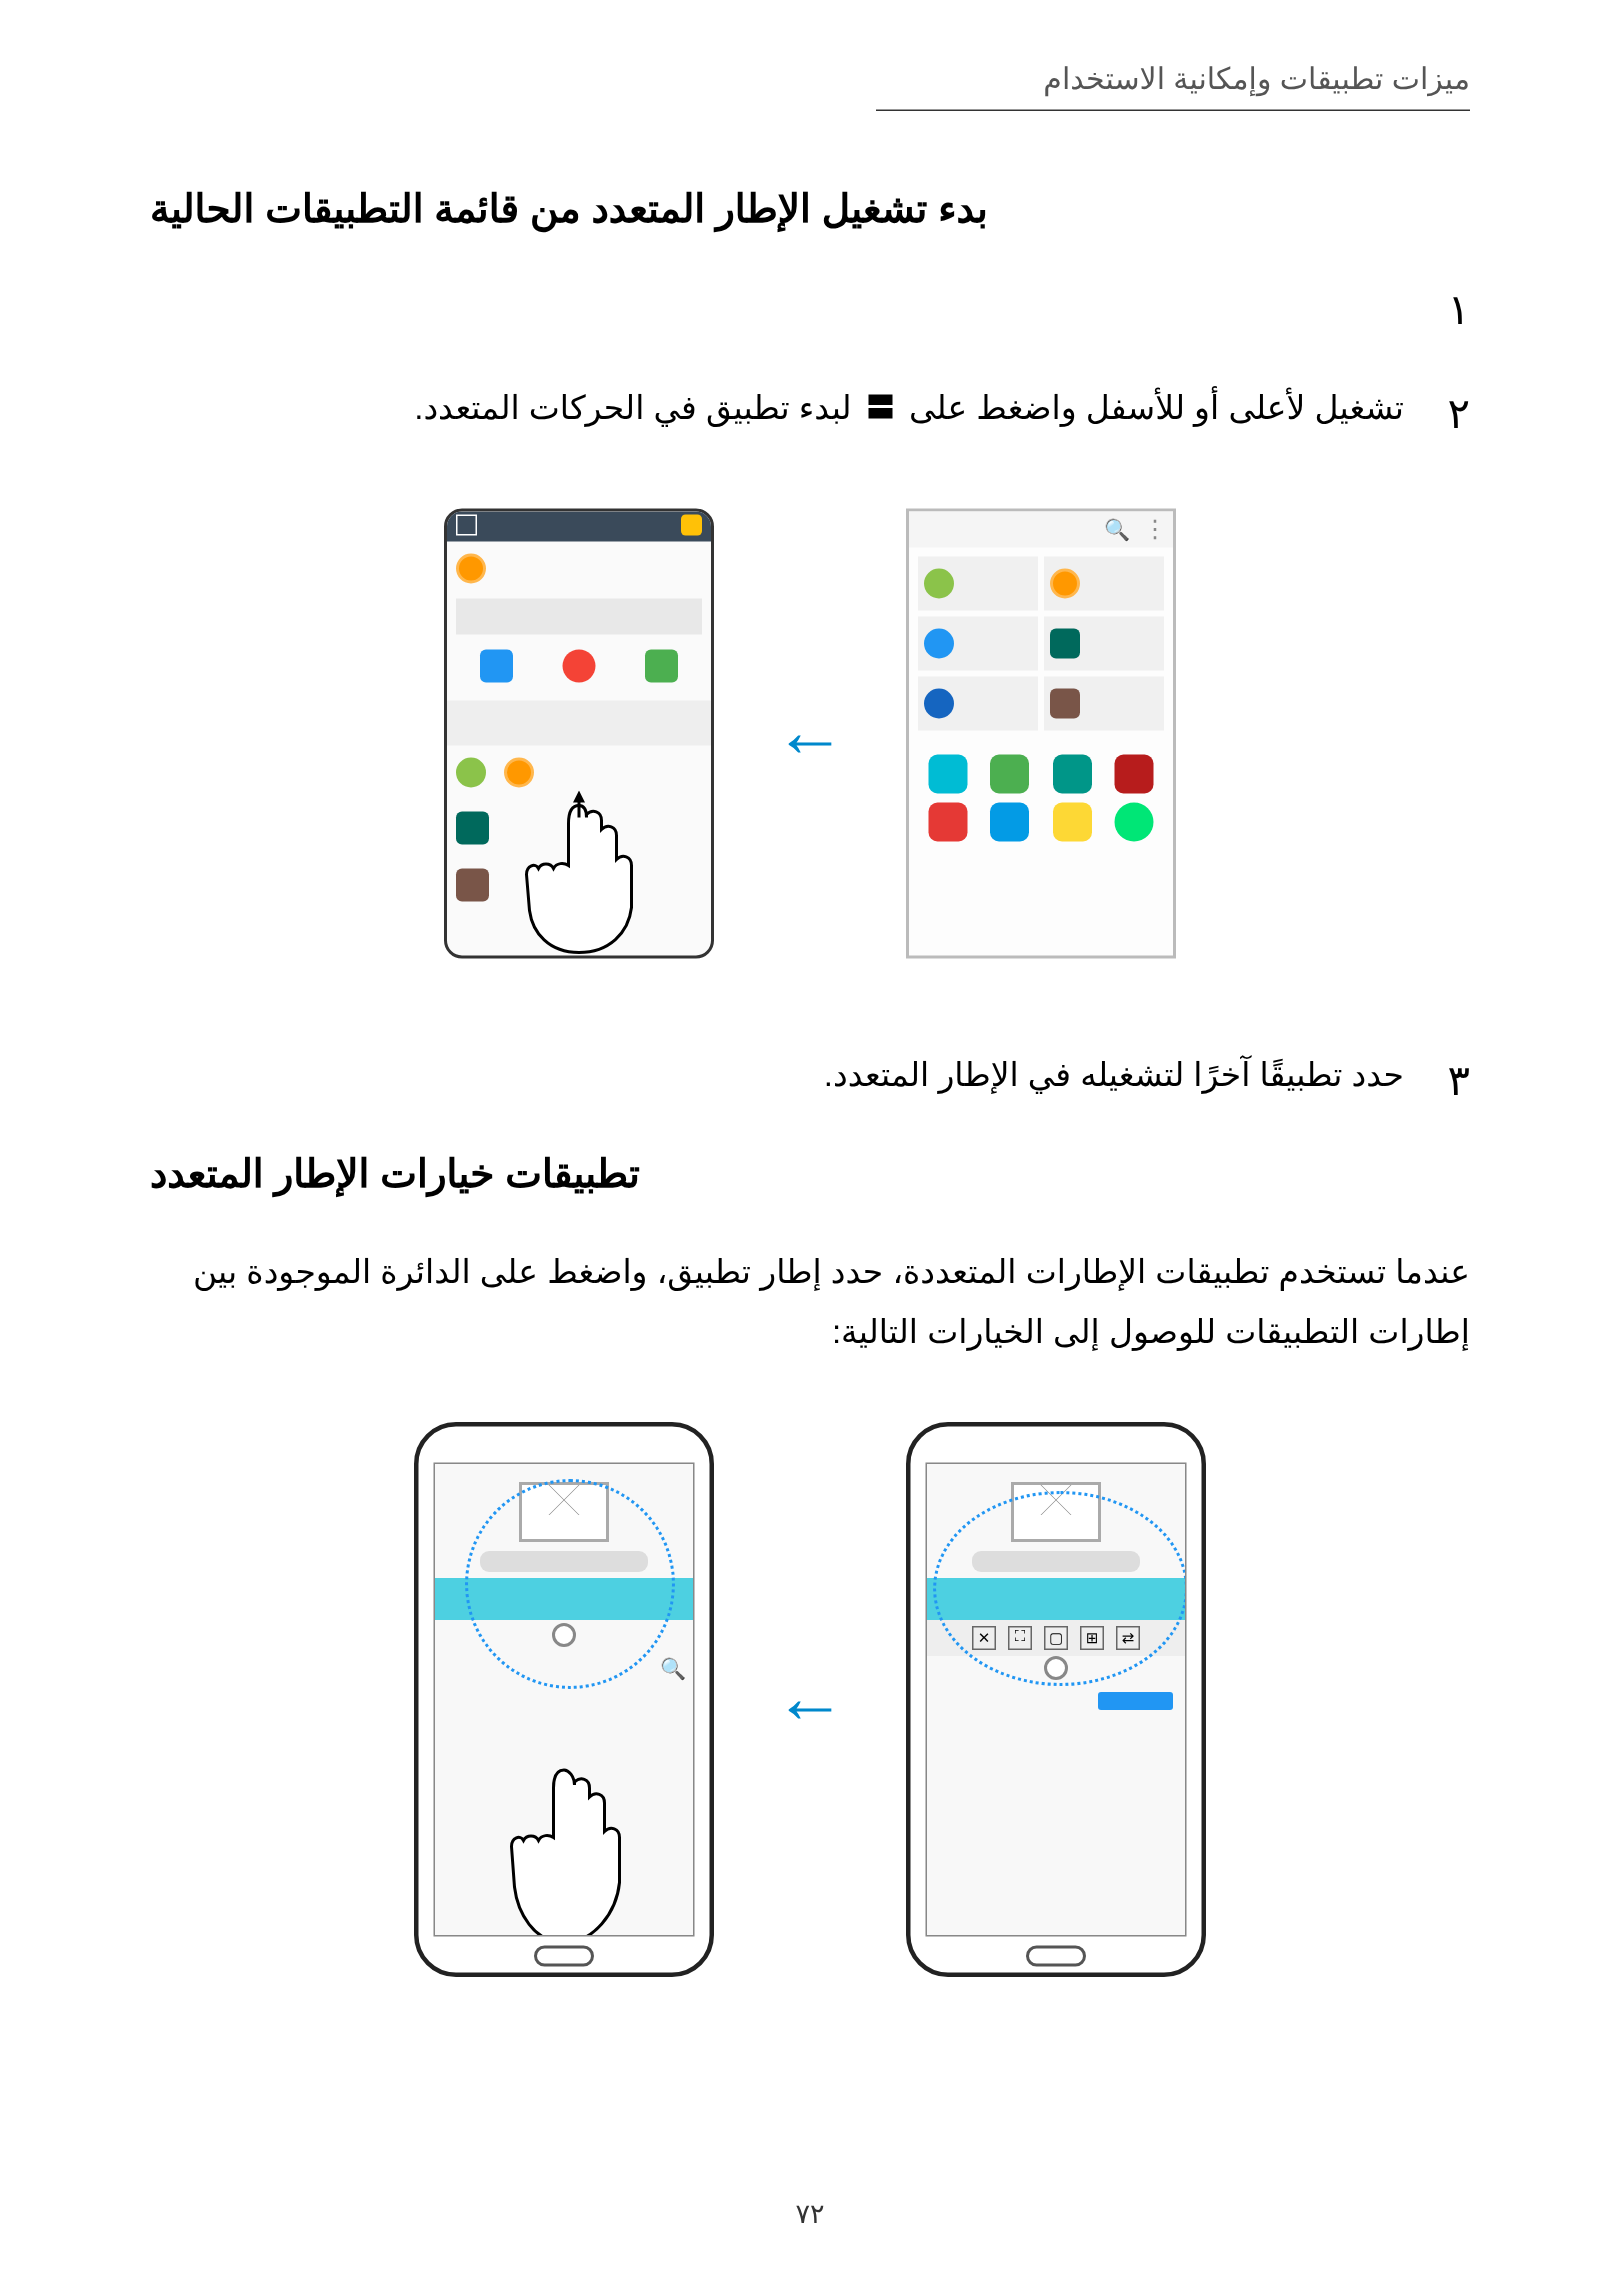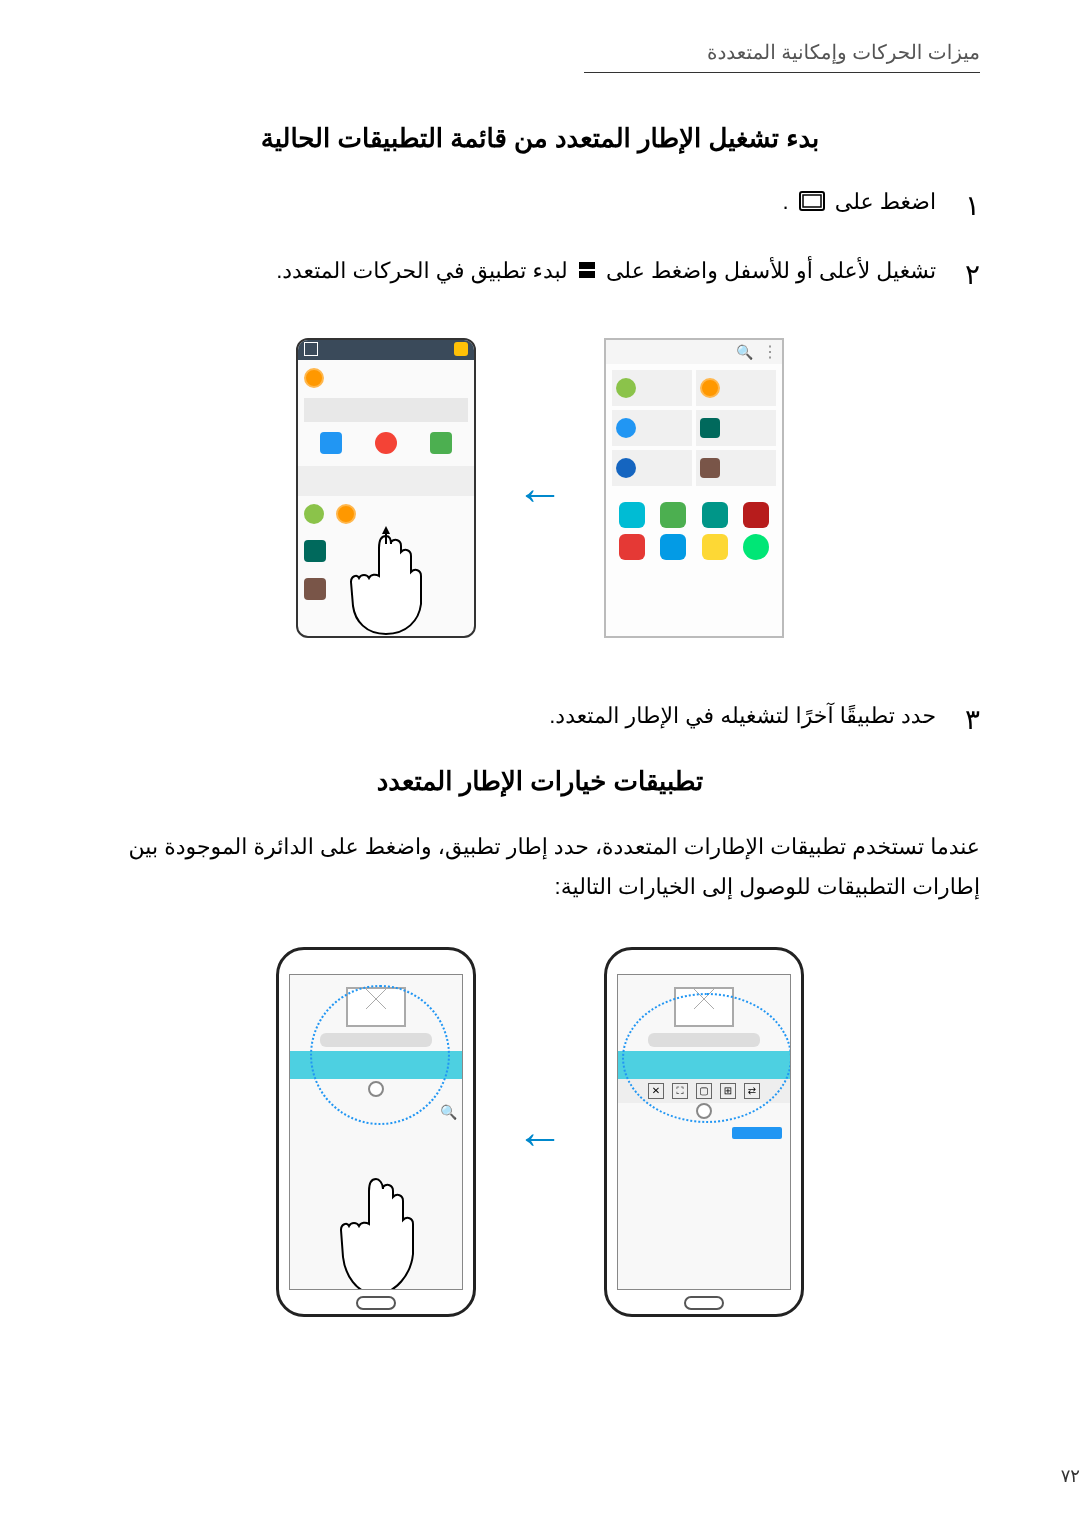--- a/index.html
+++ b/index.html
@@ -25,21 +25,21 @@
     color: #555;
     text-align: right;
     width: 45%;
     margin-right: 0;
     margin-left: auto;
   }
   h2 {
     font-size: 26px;
     font-weight: bold;
     margin-bottom: 30px;
-    text-align: center;
+    text-align: left;
   }
   .step {
     display: flex;
     flex-direction: row;
     gap: 16px;
     margin-bottom: 24px;
     font-size: 22px;
     line-height: 1.6;
     align-items: flex-start;
   }
@@ -70,21 +70,21 @@
   .body-text {
     font-size: 22px;
     line-height: 1.8;
     margin-bottom: 30px;
     text-align: right;
   }
   .page-number {
     position: absolute;
     bottom: 40px;
     left: 0; right: 0;
-    text-align: right;
+    text-align: center;
     font-size: 18px;
     color: #333;
   }
   
   .phone-mock {
     width: 180px; height: 300px;
     border: 2px solid #333;
     border-radius: 12px;
     background: #fafafa;
     position: relative;
@@ -208,36 +208,26 @@
     display: flex; justify-content: center; gap: 8px;
     padding: 4px;
     background: #eee;
   }
   .opt-ic { width: 16px; height: 16px; border: 1px solid #666; font-size:10px; display:flex; align-items:center; justify-content:center; }
 </style>
 </head>
 <body>
 
 <div class="page">
-  <div class="header-line">ميزات الحركات وإمكانية المتعددة</div>
+  <div class="header-line">ميزات تطبيقات وإمكانية الاستخدام</div>
 
   <h2>بدء تشغيل الإطار المتعدد من قائمة التطبيقات الحالية</h2>
 
   <div class="step">
     <span class="step-num">١</span>
-    <span class="step-text">
-      <span>اضغط على</span>
-      <span class="inline-icon">
-        <svg width="26" height="20" viewBox="0 0 26 20">
-            <rect x="1" y="1" width="24" height="18" rx="2" fill="none" stroke="#000" stroke-width="2"></rect>
-            <rect x="4" y="4" width="18" height="12" fill="none" stroke="#000" stroke-width="1.5"></rect>
-          </svg>
-      </span>
-      <span>.</span>
-    </span>
   </div>
 
   <div class="step">
     <span class="step-num">٢</span>
     <span class="step-text">
       <span>تشغيل لأعلى أو للأسفل واضغط على</span>
       <span class="inline-icon">
         <svg width="18" height="18" viewBox="0 0 18 18">
             <rect x="1" y="1" width="16" height="7" fill="#000"></rect>
             <rect x="1" y="10" width="16" height="7" fill="#000"></rect>

